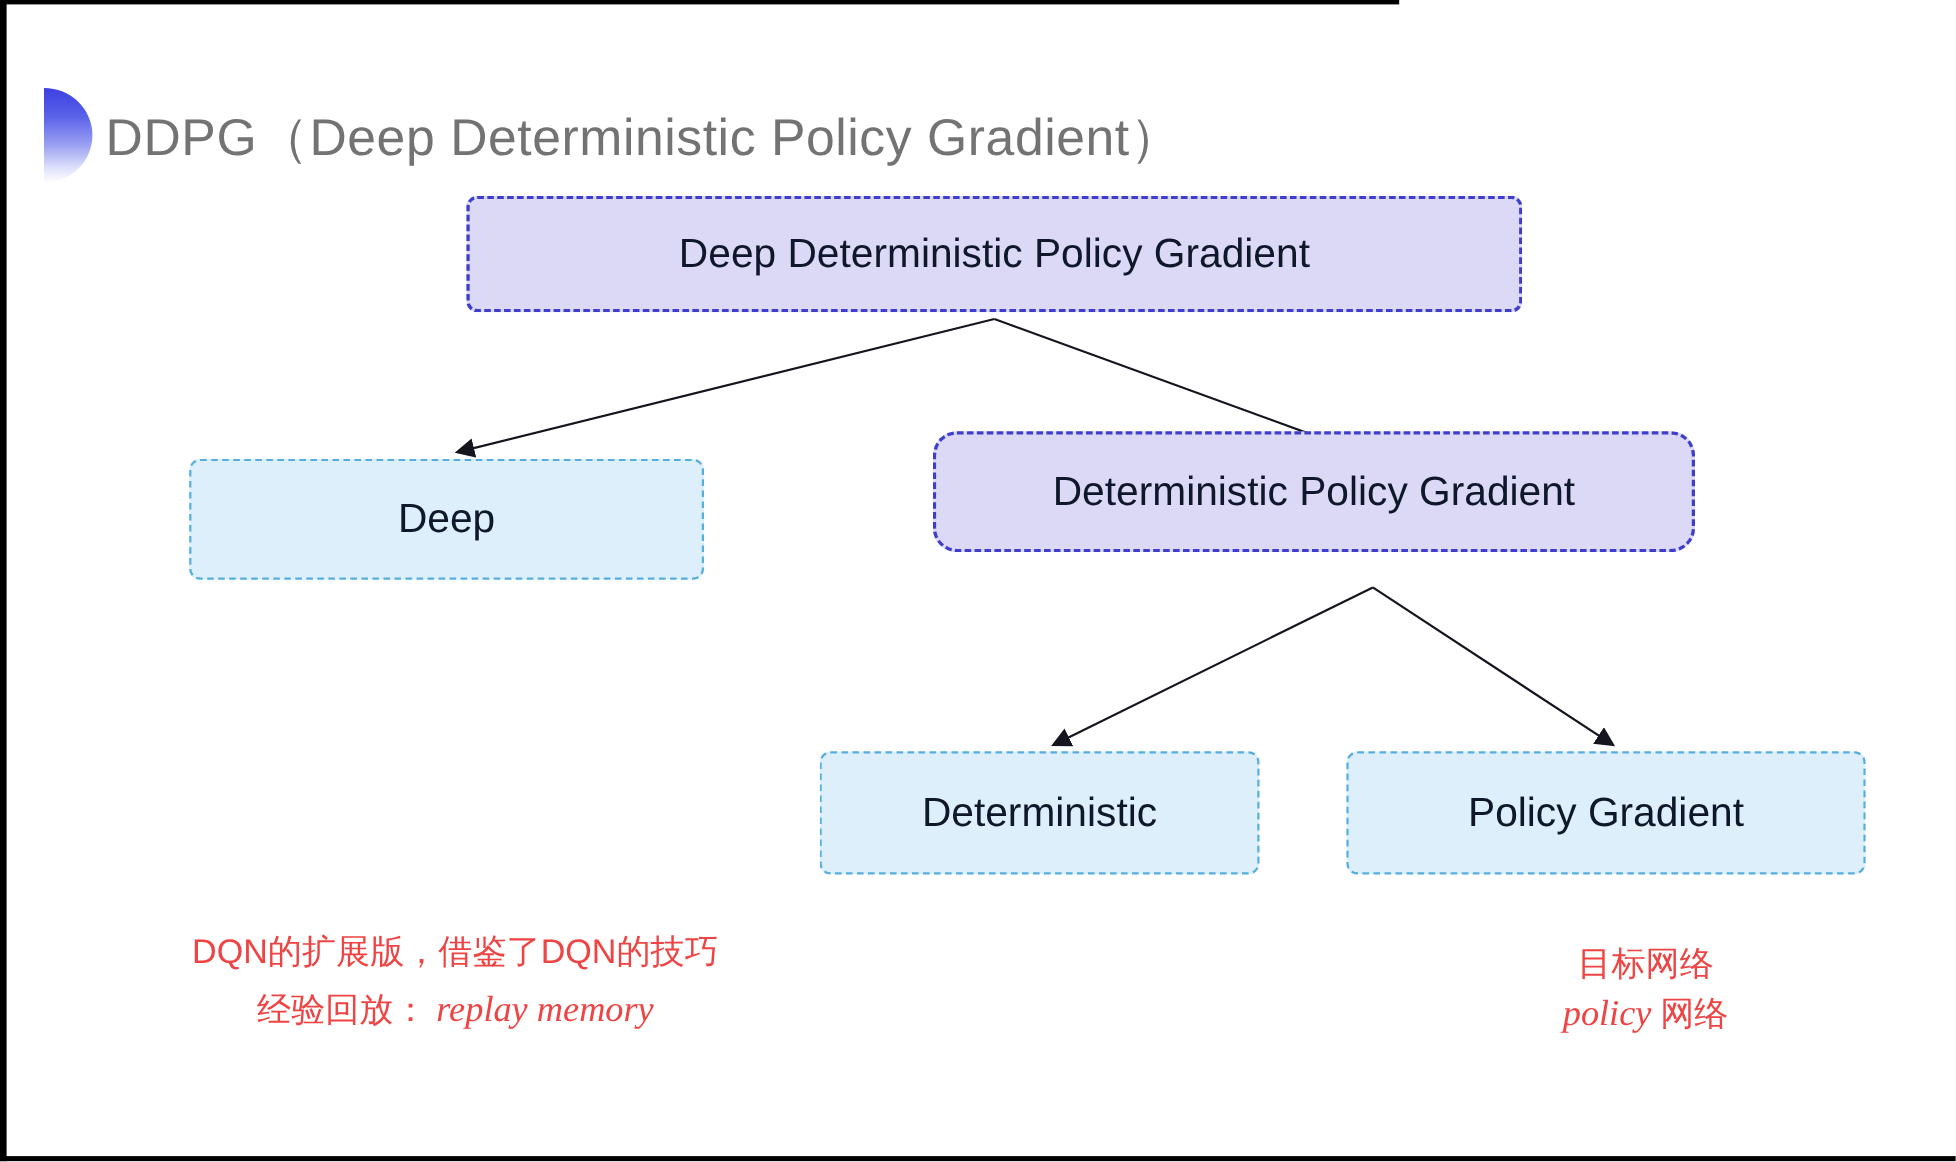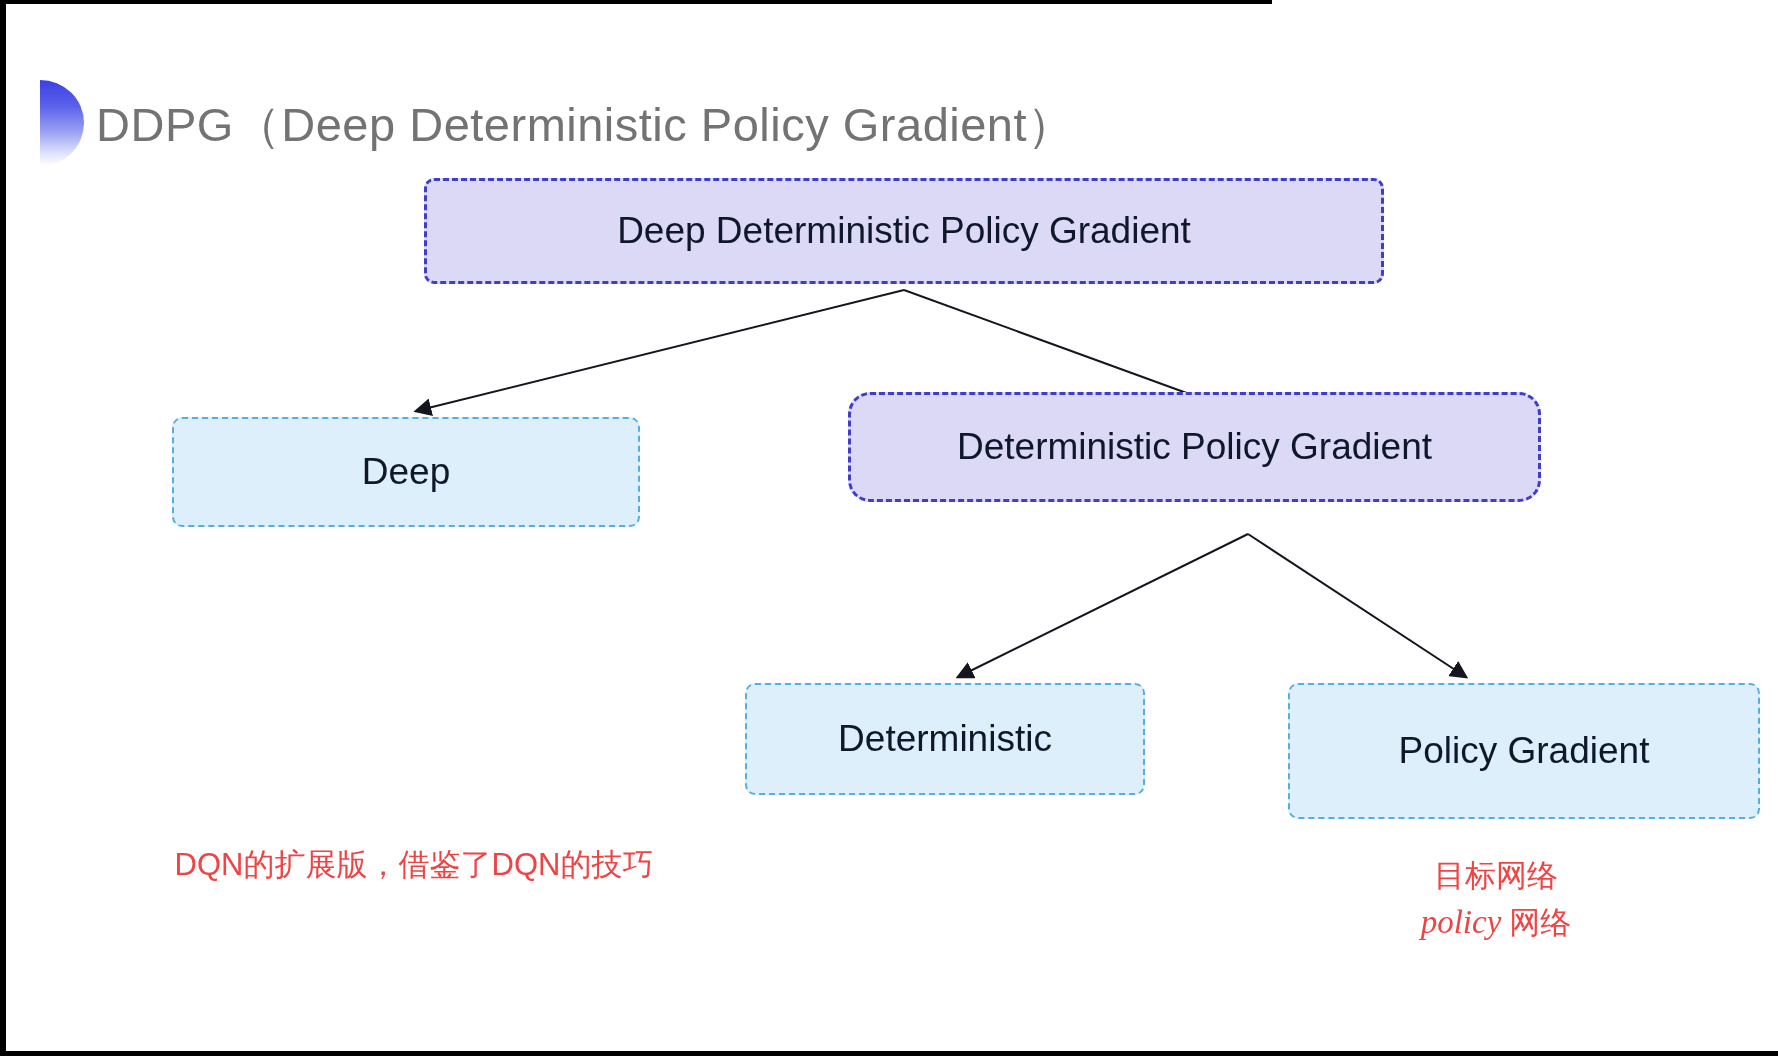--- a/index.html
+++ b/index.html
@@ -36,21 +36,21 @@
     border-radius:10px;
     font-size:37px;font-weight:500;color:#0f172a;
     box-sizing:border-box;white-space:nowrap;
   }
   .node-lavender{background:#dbd9f6;border:3px dashed #3e3ecb;}
   .node-blue{background:#ddeffa;border:2.5px dashed #55aede;}
   .node-root{left:424px;top:178px;width:960px;height:106px;}
   .node-deep{left:172px;top:417px;width:468px;height:110px;}
   .node-dpg{left:848px;top:392px;width:693px;height:110px;border-radius:22px;}
   .node-det{left:713px;top:683px;width:400px;height:112px;margin-left:32px;}
-  .node-pg{left:1288px;top:683px;width:472px;height:136px;}
+  .node-pg{left:1224px;top:683px;width:472px;height:112px;}
 
   .arrows{position:absolute;left:0;top:0;width:1778px;height:1056px;pointer-events:none;}
 
   
   .note{position:absolute;text-align:center;color:#ef4444;font-size:31px;}
   .note-deep{left:118px;top:838px;width:592px;line-height:53px;}
   .note-det{left:718px;top:853px;width:480px;line-height:46px;}
   .note-pg{left:1256px;top:853px;width:480px;line-height:46px;}
   .serif-italic{
     font-family:"Liberation Serif", serif;
@@ -102,20 +102,23 @@
   <div class="node node-blue node-det">
     <span>Deterministic</span>
   </div>
 
   <div class="node node-blue node-pg">
     <span>Policy Gradient</span>
   </div>
 
   <div class="note note-deep">
     <div>DQN的扩展版，借鉴了DQN的技巧</div>
+    <div>
+      <span>经验回放：</span><span class="serif-italic gap-left-sm">replay memory</span>
+    </div>
   </div>
 
 
   <div class="note note-pg">
     <div>目标网络</div>
     <div>
       <span class="serif-italic">policy</span><span class="gap-left-sm">网络</span>
     </div>
   </div>
 

